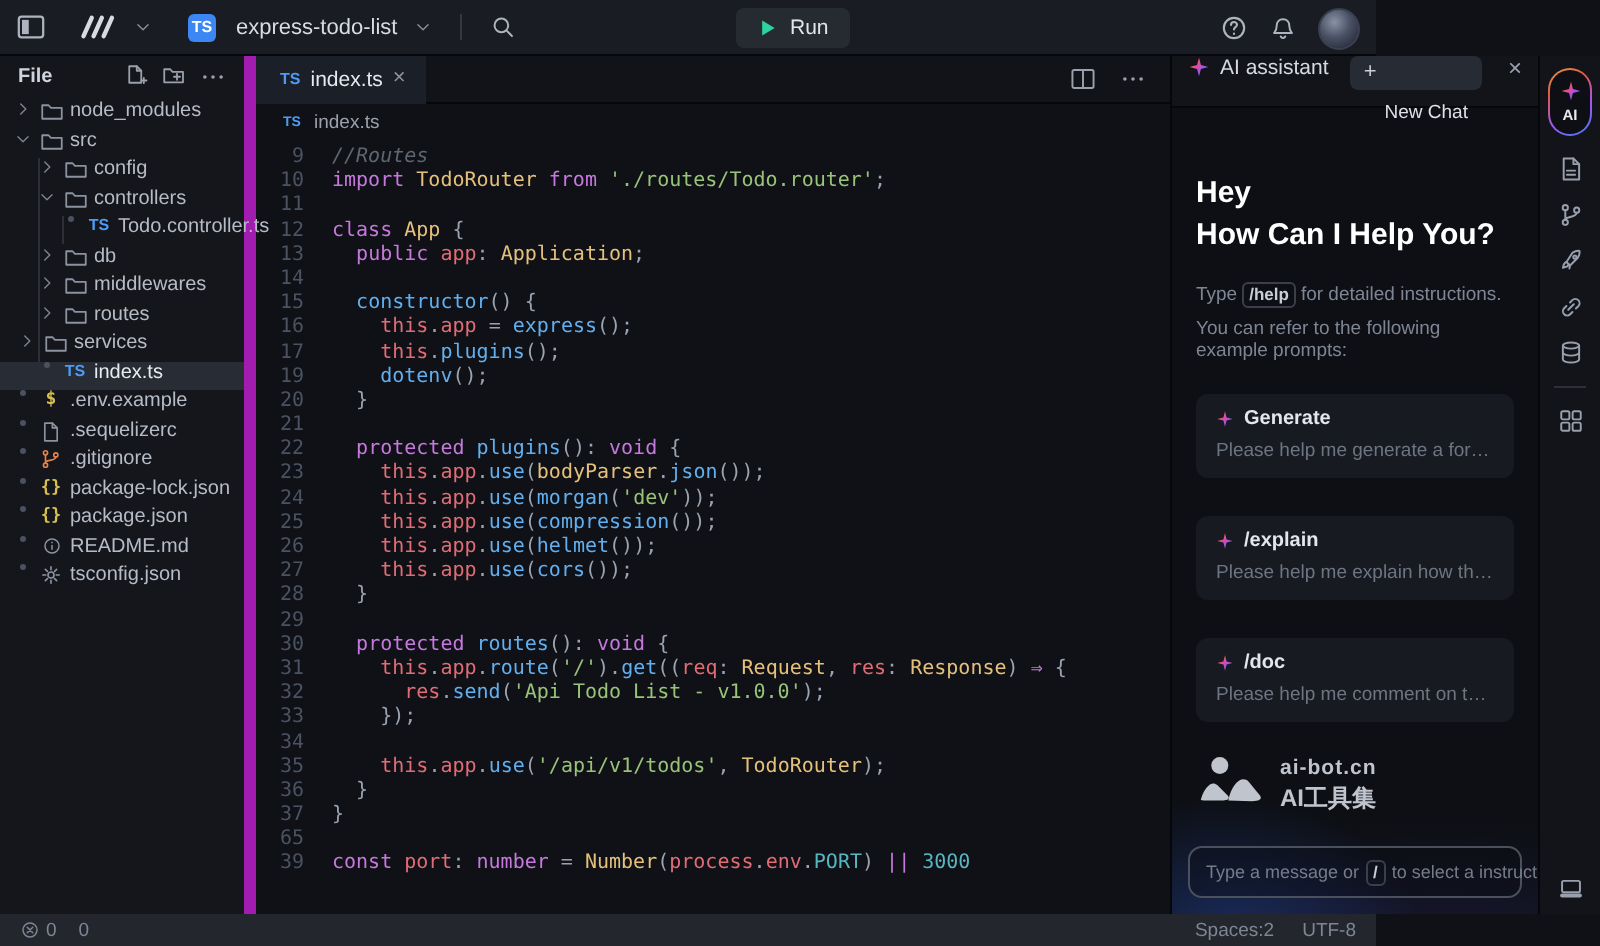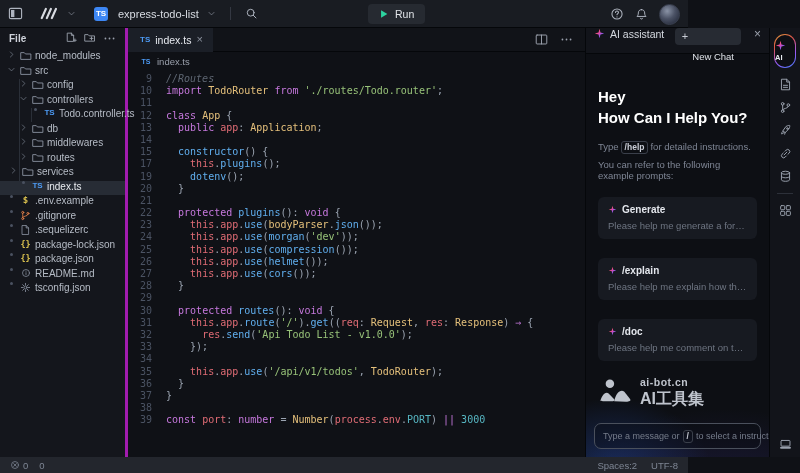--- a/index.html
+++ b/index.html
@@ -26,21 +26,21 @@
   .run-btn { position:absolute; left:368px; top:4px; height:20px; padding:0 11px;
     background:#262a31; border-radius:4px; display:flex; align-items:center; gap:6px; cursor:pointer; }
   .run-btn span { font-size:10.5px; color:#e2e5ea; }
   .tb-right { position:absolute; right:8px; top:0; height:28px; display:flex; align-items:center; gap:11px; }
   .avatar { width:21px; height:21px; border-radius:50%;
     background: radial-gradient(circle at 38% 32%, #8a93a6 0%, #4a5164 45%, #1b2030 100%);
     border:1px solid #3a4050; cursor:pointer; }
 
   
   .sidebar { position:absolute; top:28px; left:0; width:128px; bottom:16px;
-    background:#14161c; border-right:3px solid #a21caf; }
+    background:#14161c; border-right:6px solid #a21caf; }
   .side-head { height:20px; display:flex; align-items:center; padding:0 9px 0 9px; }
   .side-head .hlabel { font-size:10px; font-weight:700; color:#cfd3db; }
   .side-head .hicons { margin-left:auto; display:flex; gap:7px; color:#9aa0ac; }
   .side-head .hicon { cursor:pointer; display:flex; }
   .tree { position:relative; padding-top:2px; }
   .tree-guide { position:absolute; width:1px; background:#2a2f38; z-index:0; }
   .g1 { left:19px; top:31px;  height:116px; }
   .g2 { left:31px; top:60px;  height:14px; }
   .tree-row { position:relative; height:14.5px; display:flex; align-items:flex-start; gap:3px;
     cursor:pointer; z-index:1; }
@@ -98,35 +98,35 @@
   .help-line { margin-top:13px; font-size:9.5px; color:#7e8594; }
   .help-line2 { margin-top:5px; font-size:9.5px; color:#7e8594; }
   .keycap { display:inline-block; border:1px solid #3a3f4a; border-radius:3px; padding:0 3px;
     font-size:8.5px; font-weight:700; color:#c9cdd6; margin:0 2px; line-height:11px; }
   .cards { margin-top:16px; display:flex; flex-direction:column; gap:19px; }
   .card { background:#171a21; border-radius:6px; padding:7px 10px 8px; cursor:pointer; }
   .card-title { display:flex; align-items:center; gap:5px; font-size:10px; font-weight:700; color:#e3e6ec; }
   .card-desc { margin-top:5px; font-size:9.5px; color:#6e7582; white-space:nowrap; overflow:hidden; text-overflow:ellipsis; }
   .watermark { margin-top:15px; display:flex; align-items:center; gap:8px; color:#bfc4cd; }
   .wm-text .wm1 { font-size:10.5px; font-weight:700; letter-spacing:.5px; }
-  .wm-text .wm2 { font-size:16px; font-weight:700; margin-top:1px; }
+  .wm-text .wm2 { font-size:12px; font-weight:700; margin-top:1px; }
   .chat-input { position:absolute; left:8px; right:8px; bottom:8px; height:26px;
     border:1px solid #4a505c; border-radius:7px; display:flex; align-items:center;
     padding:0 8px; gap:3px; cursor:text; background:rgba(10,12,18,.35); }
   .chat-input .ph { font-size:9px; color:#757c8a; white-space:nowrap; }
 
   
   .rail { position:absolute; top:28px; left:769px; width:31px; bottom:16px;
     background:#12141a; border-left:1px solid #05070a;
     display:flex; flex-direction:column; align-items:center; padding:6px 0; gap:10px; }
   .ai-pill { width:22px; height:34px; border-radius:12px;
     border:1.5px solid transparent;
     background: linear-gradient(#0d0f14,#0d0f14) padding-box,
                 linear-gradient(150deg,#e0a23e,#e0564a 30%,#9b59f6 65%,#3f7df6) border-box;
-    display:flex; flex-direction:column; justify-content:center; gap:2px; cursor:pointer; }
+    display:flex; flex-direction:column; align-items:center; justify-content:center; gap:2px; cursor:pointer; }
   .ai-pill .pill-label { font-size:7.5px; font-weight:700; color:#e8ebf0; }
   .rail-btn { color:#99a0ad; display:flex; cursor:pointer; }
   .rail-div { width:16px; height:1px; background:#2c3039; }
   .rail-bottom { margin-top:auto; display:flex; flex-direction:column; align-items:center; }
 
   
   .statusbar { position:absolute; left:0; right:0; bottom:0; height:16px; background:#23262d;
     display:flex; align-items:center; padding:0 10px; font-size:9.5px; color:#7e8694; z-index:6; }
   .sb-left { display:flex; align-items:center; gap:8px; }
   .sb-item { display:flex; align-items:center; gap:3px; cursor:pointer; }
@@ -353,48 +353,48 @@
           <span class="ficon">
             <b style="color:#d9c04e;font:700 9px 'DejaVu Sans Mono',monospace">$</b>
           </span>
           <span class="flabel">.env.example</span>
         </div>
         <div class="tree-row" style="padding-left: 6px;">
           <span class="chevc">
             <i class="dot"></i>
           </span>
           <span class="ficon">
+            <svg width="11" height="12" viewBox="0 0 16 16" fill="none" stroke="currentColor" stroke-width="1.2" stroke-linecap="round" stroke-linejoin="round">
+              <path d="M3.5 1.5h5.5l3.5 3.5v9.5h-9z"></path>
+              <path d="M9 1.5v3.5h3.5"></path>
+            </svg>
+          </span>
+          <span class="flabel">.sequelizerc</span>
+        </div>
+        <div class="tree-row" style="padding-left: 6px;">
+          <span class="chevc">
+            <i class="dot"></i>
+          </span>
+          <span class="ficon">
             <span style="color:#e8824a;display:flex">
               <svg width="11" height="11" viewBox="0 0 16 16" fill="none" stroke="currentColor" stroke-width="1.2" stroke-linecap="round" stroke-linejoin="round">
                 <circle cx="4" cy="3.5" r="1.5"></circle>
                 <circle cx="4" cy="12.5" r="1.5"></circle>
                 <circle cx="11.5" cy="5" r="1.5"></circle>
                 <path d="M4 5v6 M11.5 6.5c0 3-7.5 2-7.5 4"></path>
               </svg>
             </span>
           </span>
           <span class="flabel">.gitignore</span>
         </div>
         <div class="tree-row" style="padding-left: 6px;">
           <span class="chevc">
             <i class="dot"></i>
           </span>
           <span class="ficon">
-            <svg width="11" height="12" viewBox="0 0 16 16" fill="none" stroke="currentColor" stroke-width="1.2" stroke-linecap="round" stroke-linejoin="round">
-              <path d="M3.5 1.5h5.5l3.5 3.5v9.5h-9z"></path>
-              <path d="M9 1.5v3.5h3.5"></path>
-            </svg>
-          </span>
-          <span class="flabel">.sequelizerc</span>
-        </div>
-        <div class="tree-row" style="padding-left: 6px;">
-          <span class="chevc">
-            <i class="dot"></i>
-          </span>
-          <span class="ficon">
             <b style="color:#d9c04e;font:700 8.5px 'DejaVu Sans Mono',monospace">{}</b>
           </span>
           <span class="flabel">package-lock.json</span>
         </div>
         <div class="tree-row" style="padding-left: 6px;">
           <span class="chevc">
             <i class="dot"></i>
           </span>
           <span class="ficon">
             <b style="color:#d9c04e;font:700 8.5px 'DejaVu Sans Mono',monospace">{}</b>
@@ -478,20 +478,24 @@
         </div>
         <div class="code-line">
           <span class="gutter">14</span>
           <span class="ltext"></span>
         </div>
         <div class="code-line">
           <span class="gutter">15</span>
           <span class="ltext"><span class="t-pn">  </span><span class="t-fn">constructor</span><span class="t-pn">() {</span></span>
         </div>
         <div class="code-line">
+          <span class="gutter">16</span>
+          <span class="ltext"><span class="t-pn">    </span><span class="t-vr">this</span><span class="t-pn">.</span><span class="t-vr">app </span><span class="t-pn">= </span><span class="t-fn">express</span><span class="t-pn">();</span></span>
+        </div>
+        <div class="code-line">
           <span class="gutter">17</span>
           <span class="ltext"><span class="t-pn">    </span><span class="t-vr">this</span><span class="t-pn">.</span><span class="t-fn">plugins</span><span class="t-pn">();</span></span>
         </div>
         <div class="code-line">
           <span class="gutter">19</span>
           <span class="ltext"><span class="t-pn">    </span><span class="t-fn">dotenv</span><span class="t-pn">();</span></span>
         </div>
         <div class="code-line">
           <span class="gutter">20</span>
           <span class="ltext"><span class="t-pn">  }</span></span>
@@ -558,21 +562,21 @@
         </div>
         <div class="code-line">
           <span class="gutter">36</span>
           <span class="ltext"><span class="t-pn">  }</span></span>
         </div>
         <div class="code-line">
           <span class="gutter">37</span>
           <span class="ltext"><span class="t-pn">}</span></span>
         </div>
         <div class="code-line">
-          <span class="gutter">38</span>
+          <span class="gutter">65</span>
           <span class="ltext"></span>
         </div>
         <div class="code-line">
           <span class="gutter">39</span>
           <span class="ltext"><span class="t-kw">const </span><span class="t-vr">port</span><span class="t-pn">: </span><span class="t-kw">number </span><span class="t-pn">= </span><span class="t-ty">Number</span><span class="t-pn">(</span><span class="t-vr">process</span><span class="t-pn">.</span><span class="t-vr">env</span><span class="t-pn">.</span><span class="t-cs">PORT</span><span class="t-pn">) </span><span class="t-kw">|| </span><span class="t-nm">3000</span></span>
         </div>
       </div>
   </div>
 
   <div class="ai-panel">

